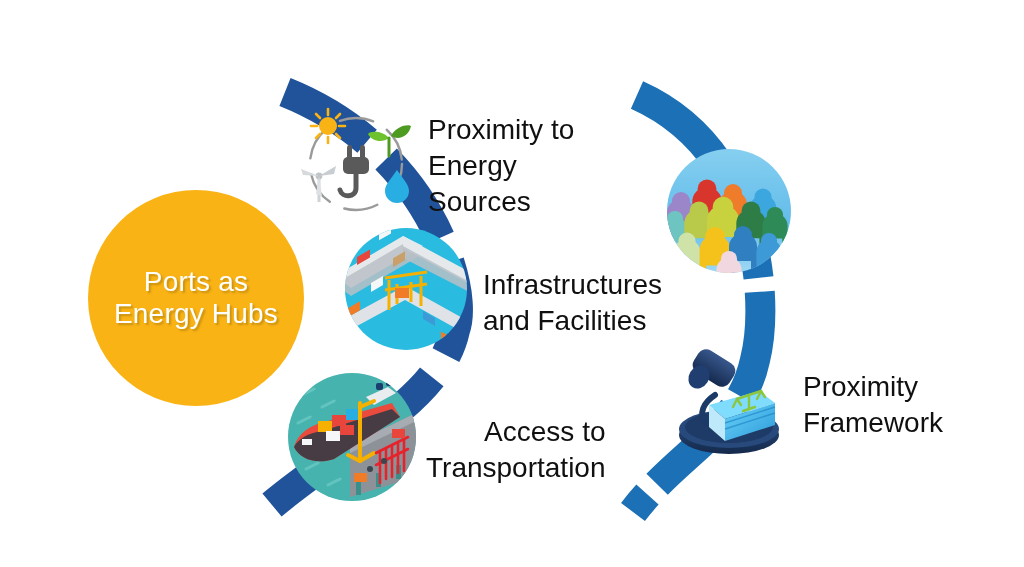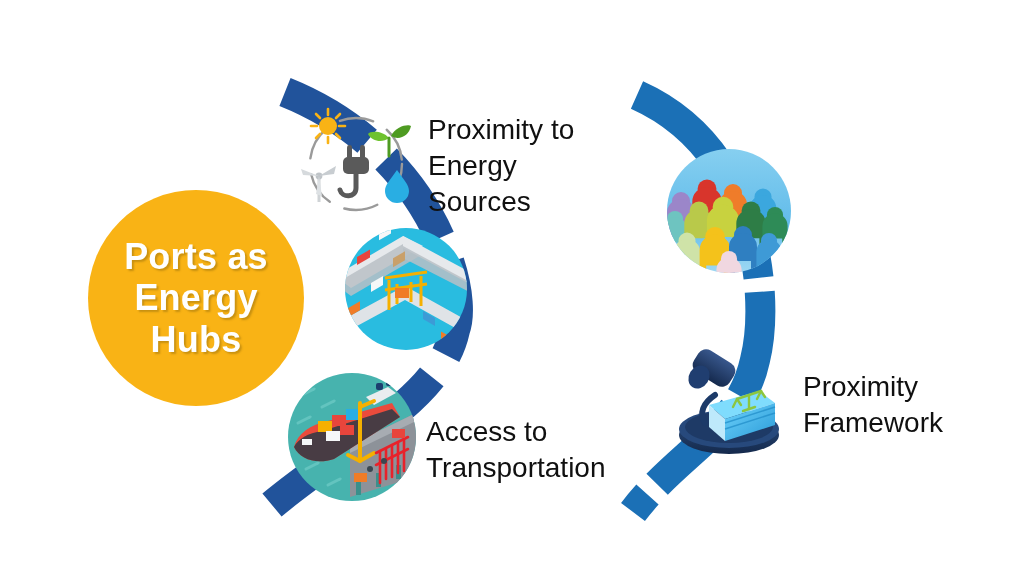--- a/index.html
+++ b/index.html
@@ -27,22 +27,22 @@
     width: 216px;
     height: 216px;
     border-radius: 50%;
     background: #F9B315;
     display: flex;
     align-items: center;
     justify-content: center;
     z-index: 6;
   }
   .hub-title {
-    font-size: 36px;
-    font-weight: bold;
+    font-size: 28px;
+    font-weight: normal;
     color: #ffffff;
     text-align: center;
     line-height: 1.14;
     letter-spacing: 0.2px;
     text-shadow: 2px 2px 2px rgba(120, 90, 10, 0.38);
     padding: 0 10px;
   }
 
   
   .arc-layer {
@@ -193,20 +193,22 @@
         <path d="M44 52 L 44 82"></path>
         <path d="M76 48 L 76 78"></path>
         <path d="M40 50 L 82 44"></path>
         <path d="M40 62 L 82 56"></path>
         <path d="M52 56 L 52 76"></path>
         <path d="M66 54 L 66 74"></path>
       </g>
       <rect x="50" y="60" width="14" height="10" fill="#F07C27"></rect>
     </svg>
   </div>
+  <div class="node-label" style="left:483px; top:267px;">Infrastructures
+and Facilities</div>
 
   <div class="ship-iso">
     <svg viewBox="0 0 128 128" width="128" height="128" xmlns="http://www.w3.org/2000/svg">
       <rect width="128" height="128" fill="#47B3AE"></rect>
 
       <g stroke="#63C4BF" stroke-width="3" stroke-linecap="round">
         <line x1="14" y1="22" x2="26" y2="16"></line>
         <line x1="34" y1="34" x2="46" y2="28"></line>
         <line x1="10" y1="50" x2="22" y2="44"></line>
         <line x1="18" y1="96" x2="30" y2="90"></line>
@@ -255,21 +257,21 @@
 
       <g fill="#3A4750">
         <circle cx="82" cy="96" r="3"></circle>
         <circle cx="96" cy="88" r="3"></circle>
       </g>
 
       <rect x="66" y="100" width="13" height="9" fill="#F07C27"></rect>
       <rect x="104" y="56" width="13" height="9" fill="#E8453C"></rect>
     </svg>
   </div>
-  <div class="node-label" style="left:426px; top:414px;">Access to
+  <div class="node-label" style="left:426px; top:414px;text-align:right;">Access to
 Transportation</div>
 
   <div class="people-icon">
     <svg viewBox="0 0 124 124" width="124" height="124" xmlns="http://www.w3.org/2000/svg">
       <defs>
         <linearGradient id="skyGrad" x1="0" y1="0" x2="0" y2="1">
           <stop offset="0%" stop-color="#86CFF0"></stop>
           <stop offset="60%" stop-color="#62BCEA"></stop>
           <stop offset="100%" stop-color="#9ED8F3"></stop>
         </linearGradient>

